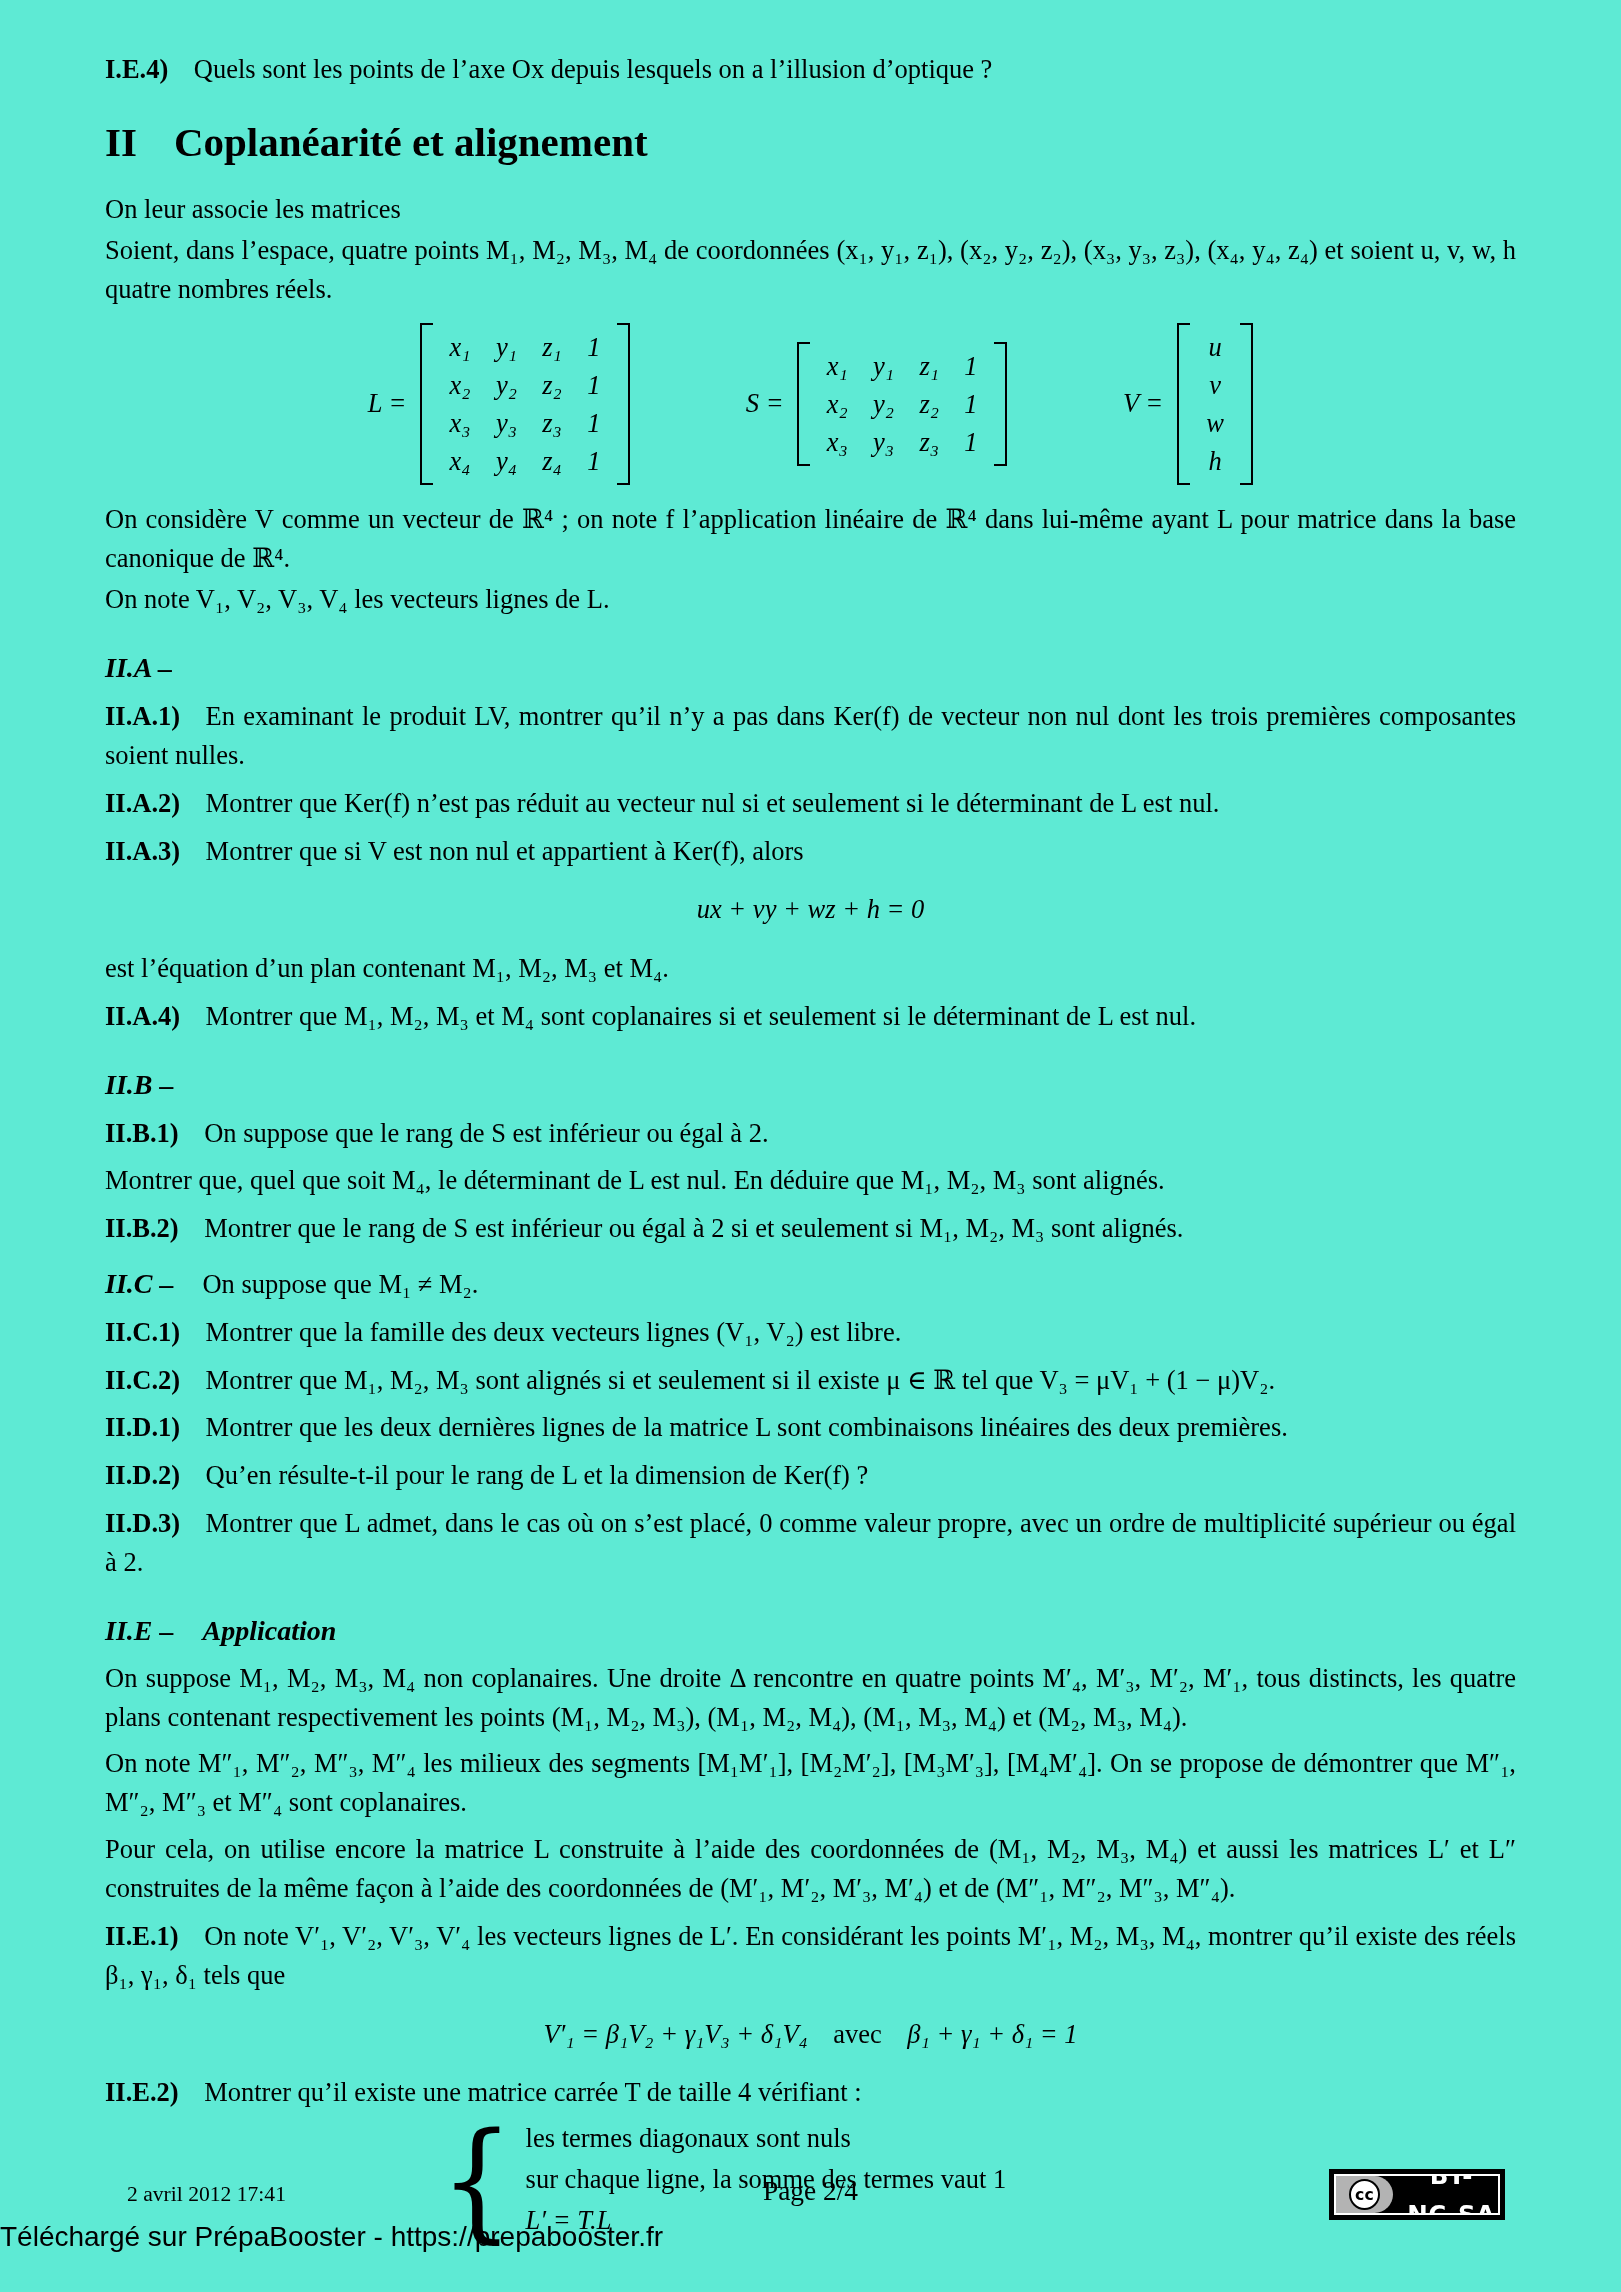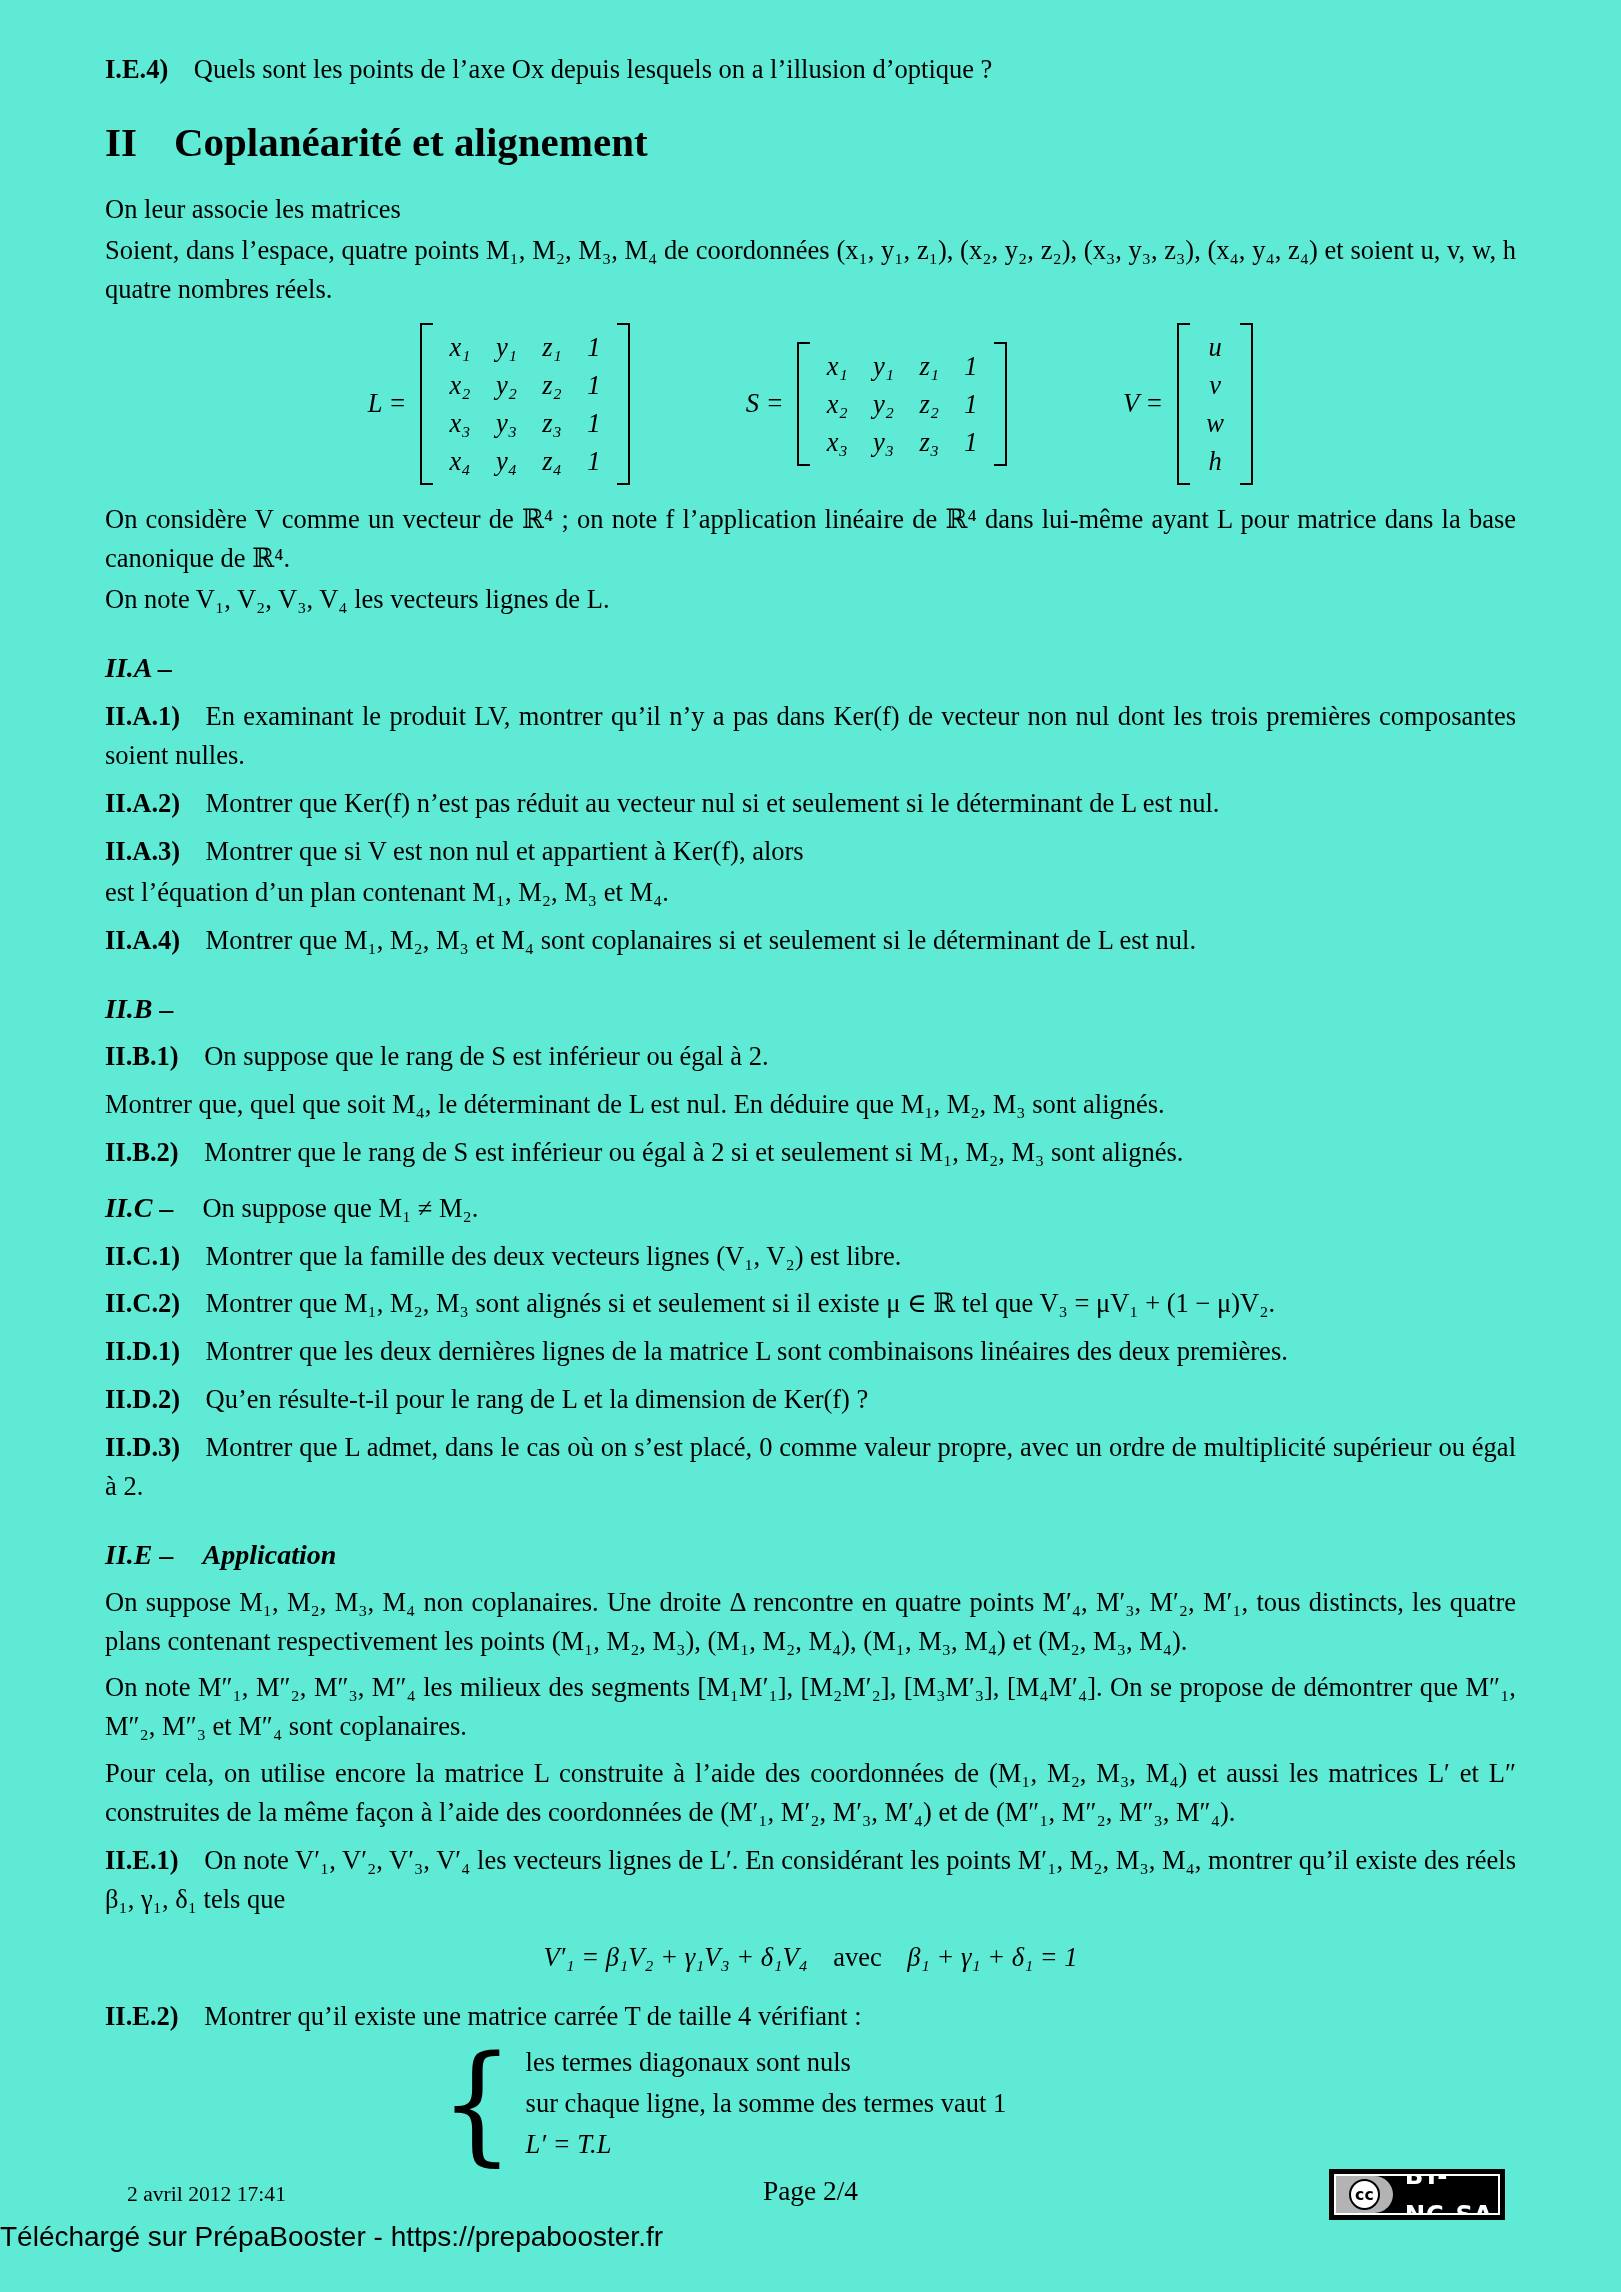--- a/index.html
+++ b/index.html
@@ -57,21 +57,21 @@
   .footer-date { position:absolute; left:127px; top:2180px; font-size:21.6px; line-height:29px; }
   .footer-page { position:absolute; left:0; top:2172px; width:100%; text-align:center; font-size:27.4px; }
   .cc-badge {
     position:absolute; right:116px; top:2169px;
     width:176px; height:51px; background:#000;
     box-sizing:border-box; padding:4.9px; cursor:pointer;
   }
   .cc-inner {
     width:100%; height:100%; box-sizing:border-box;
     border:2px solid #fff; background:#000;
-    display:flex; align-items:center; overflow:hidden;
+    display:flex; align-items:center; overflow:hidden;text-align:center;
   }
   .cc-left {
     width:57px; height:100%; background:#b3b3b3;
     border-radius:0 20.6px 20.6px 0; flex:0 0 auto;
     display:flex; align-items:center; justify-content:center;
   }
   .cc-circle {
     width:31px; height:31px; border-radius:50%;
     background:#fff; border:2.9px solid #000; box-sizing:border-box;
     display:flex; align-items:center; justify-content:center;
@@ -193,20 +193,21 @@
   <p class="q">
     <b class="qlabel">II.A.1)</b><span>En examinant le produit LV, montrer qu’il n’y a pas dans Ker(f) de vecteur non nul dont les trois premières composantes soient nulles.</span>
   </p>
   <p class="q">
     <b class="qlabel">II.A.2)</b><span>Montrer que Ker(f) n’est pas réduit au vecteur nul si et seulement si le déterminant de L est nul.</span>
   </p>
   <p class="q">
     <b class="qlabel">II.A.3)</b><span>Montrer que si V est non nul et appartient à Ker(f), alors</span>
   </p>
 
+  <p class="eq">ux + vy + wz + h = 0</p>
 
   <p class="para">est l’équation d’un plan contenant M₁, M₂, M₃ et M₄.</p>
   <p class="q">
     <b class="qlabel">II.A.4)</b><span>Montrer que M₁, M₂, M₃ et M₄ sont coplanaires si et seulement si le déterminant de L est nul.</span>
   </p>
 
   <p class="shead-line">
     <i class="shead">II.B –</i>
   </p>
   <p class="q">

